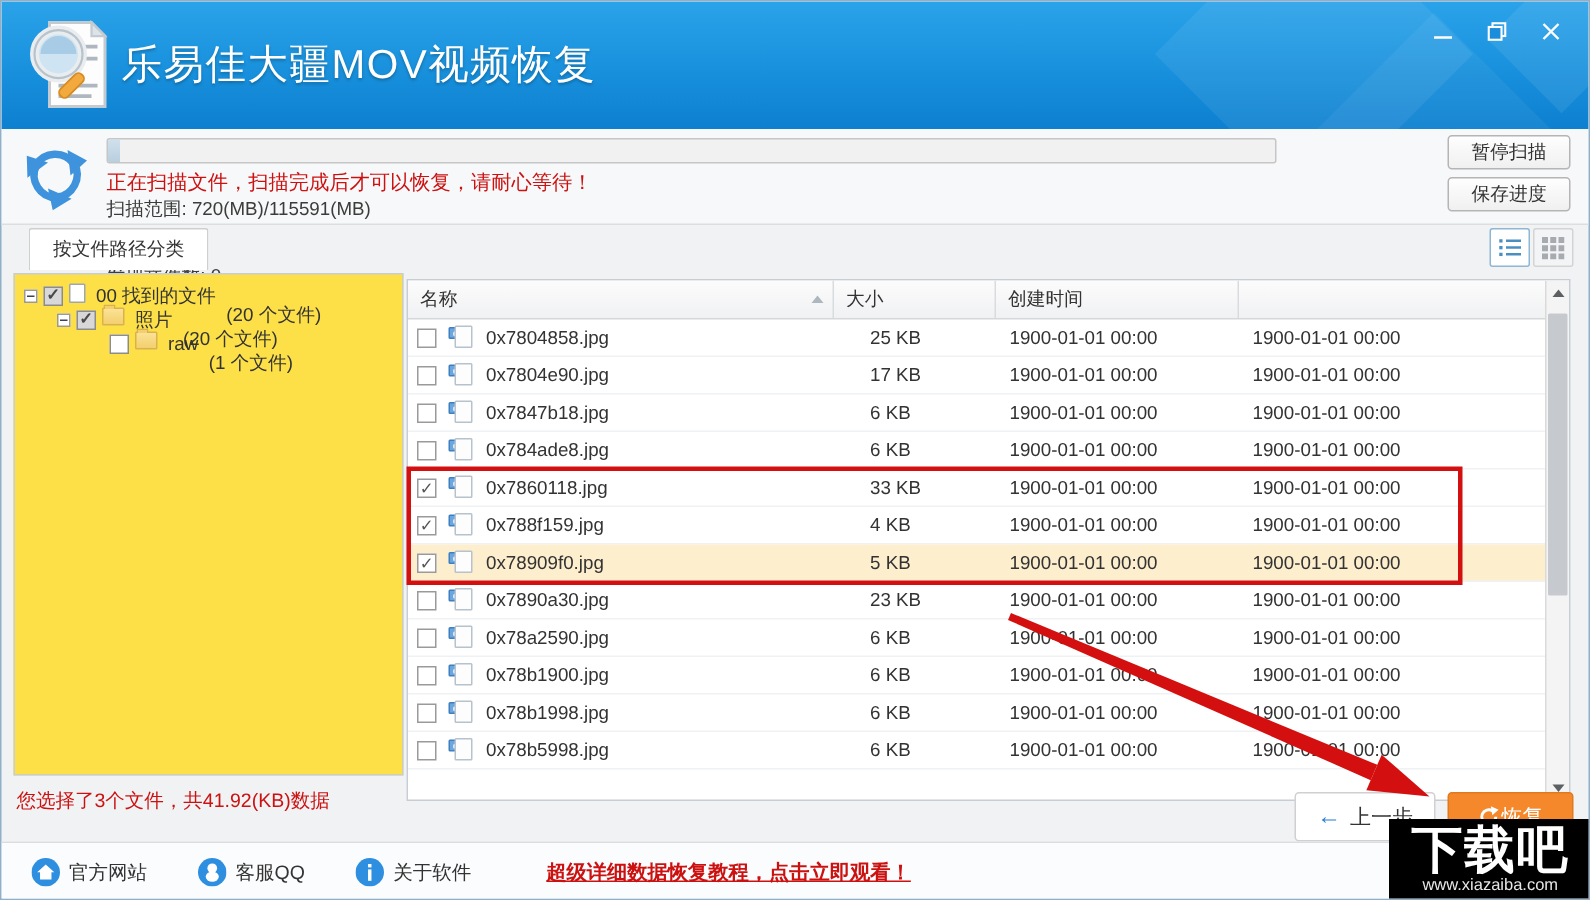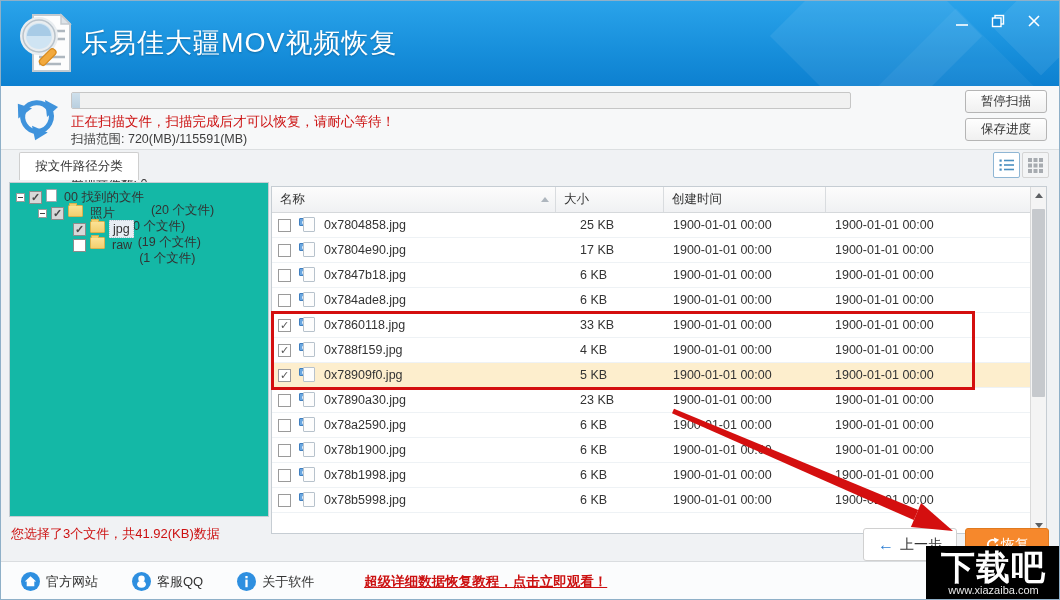--- a/index.html
+++ b/index.html
@@ -37,21 +37,21 @@
 
   
   .tabstrip{position:absolute;left:0;top:149px;width:100%;height:30px;}
   .tab{position:absolute;left:18px;top:2px;width:120px;height:28px;background:#fff;border:1px solid #cfcfcf;
     border-bottom:none;border-radius:2px 2px 0 0;font-size:12.5px;display:flex;align-items:center;justify-content:center;cursor:pointer;}
   .viewbtn{position:absolute;top:2px;width:27px;height:26px;display:flex;align-items:center;justify-content:center;cursor:pointer;border-radius:2px;}
   .viewbtn.list{right:39px;background:#fff;border:1px solid #8fb6d4;}
   .viewbtn.grid{right:10px;background:#f3f4f5;border:1px solid #d4d4d4;}
 
   
-  .tree-panel{position:absolute;left:8px;top:181px;width:260px;height:335px;background:#14b8a6;border:1px solid var(--panel-border);
+  .tree-panel{position:absolute;left:8px;top:181px;width:260px;height:335px;background:#fde047;border:1px solid var(--panel-border);
     padding:6px 2px;font-size:12.5px;overflow:hidden;}
   .titem{display:flex;align-items:center;height:16px;line-height:16px;white-space:nowrap;cursor:pointer;}
   .expander{width:9px;height:9px;border:1px solid #9a9a9a;background:#fff;margin-right:4px;position:relative;flex:0 0 auto;}
   .expander::after{content:"";position:absolute;left:1px;top:3px;width:5px;height:1px;background:#444;}
   .expander.hidden{visibility:hidden}
   .cb{width:13px;height:13px;border:1px solid #8c8c8c;background:#fff;margin-right:4px;position:relative;flex:0 0 auto;font-size:11px;
     display:flex;align-items:center;justify-content:center;color:#4a4a4a;}
   .cb.partial{background:#d8d8d8}
   .cb.partial::after,.cb.checked::after{content:"\2713";font-weight:bold;}
   .ticon{margin-right:4px;flex:0 0 auto;display:inline-block;}
@@ -239,27 +239,20 @@
   </div>
         <div class="titem" style="padding-left: 26px;">
     <span class="expander"></span>
     <span class="cb partial"></span>
     <span class="ticon"><span class="shape folder-i" style="display: inline-block;"></span></span>
     <span class="tlabel">照片</span>
     <span class="tcount">(20 个文件)</span>
   </div>
         <div class="titem" style="padding-left: 48px;">
     <span class="expander hidden"></span>
-    <span class="cb partial"></span>
-    <span class="ticon"><span class="shape folder-i" style="display: inline-block;"></span></span>
-    <span class="tlabel sel">jpg</span>
-    <span class="tcount">(19 个文件)</span>
-  </div>
-        <div class="titem" style="padding-left: 48px;">
-    <span class="expander hidden"></span>
     <span class="cb unchecked"></span>
     <span class="ticon"><span class="shape folder-i" style="display: inline-block;"></span></span>
     <span class="tlabel">raw</span>
     <span class="tcount">(1 个文件)</span>
   </div>
       </div>
   </div>
 
   <div class="table-panel">
     <div class="thead">

